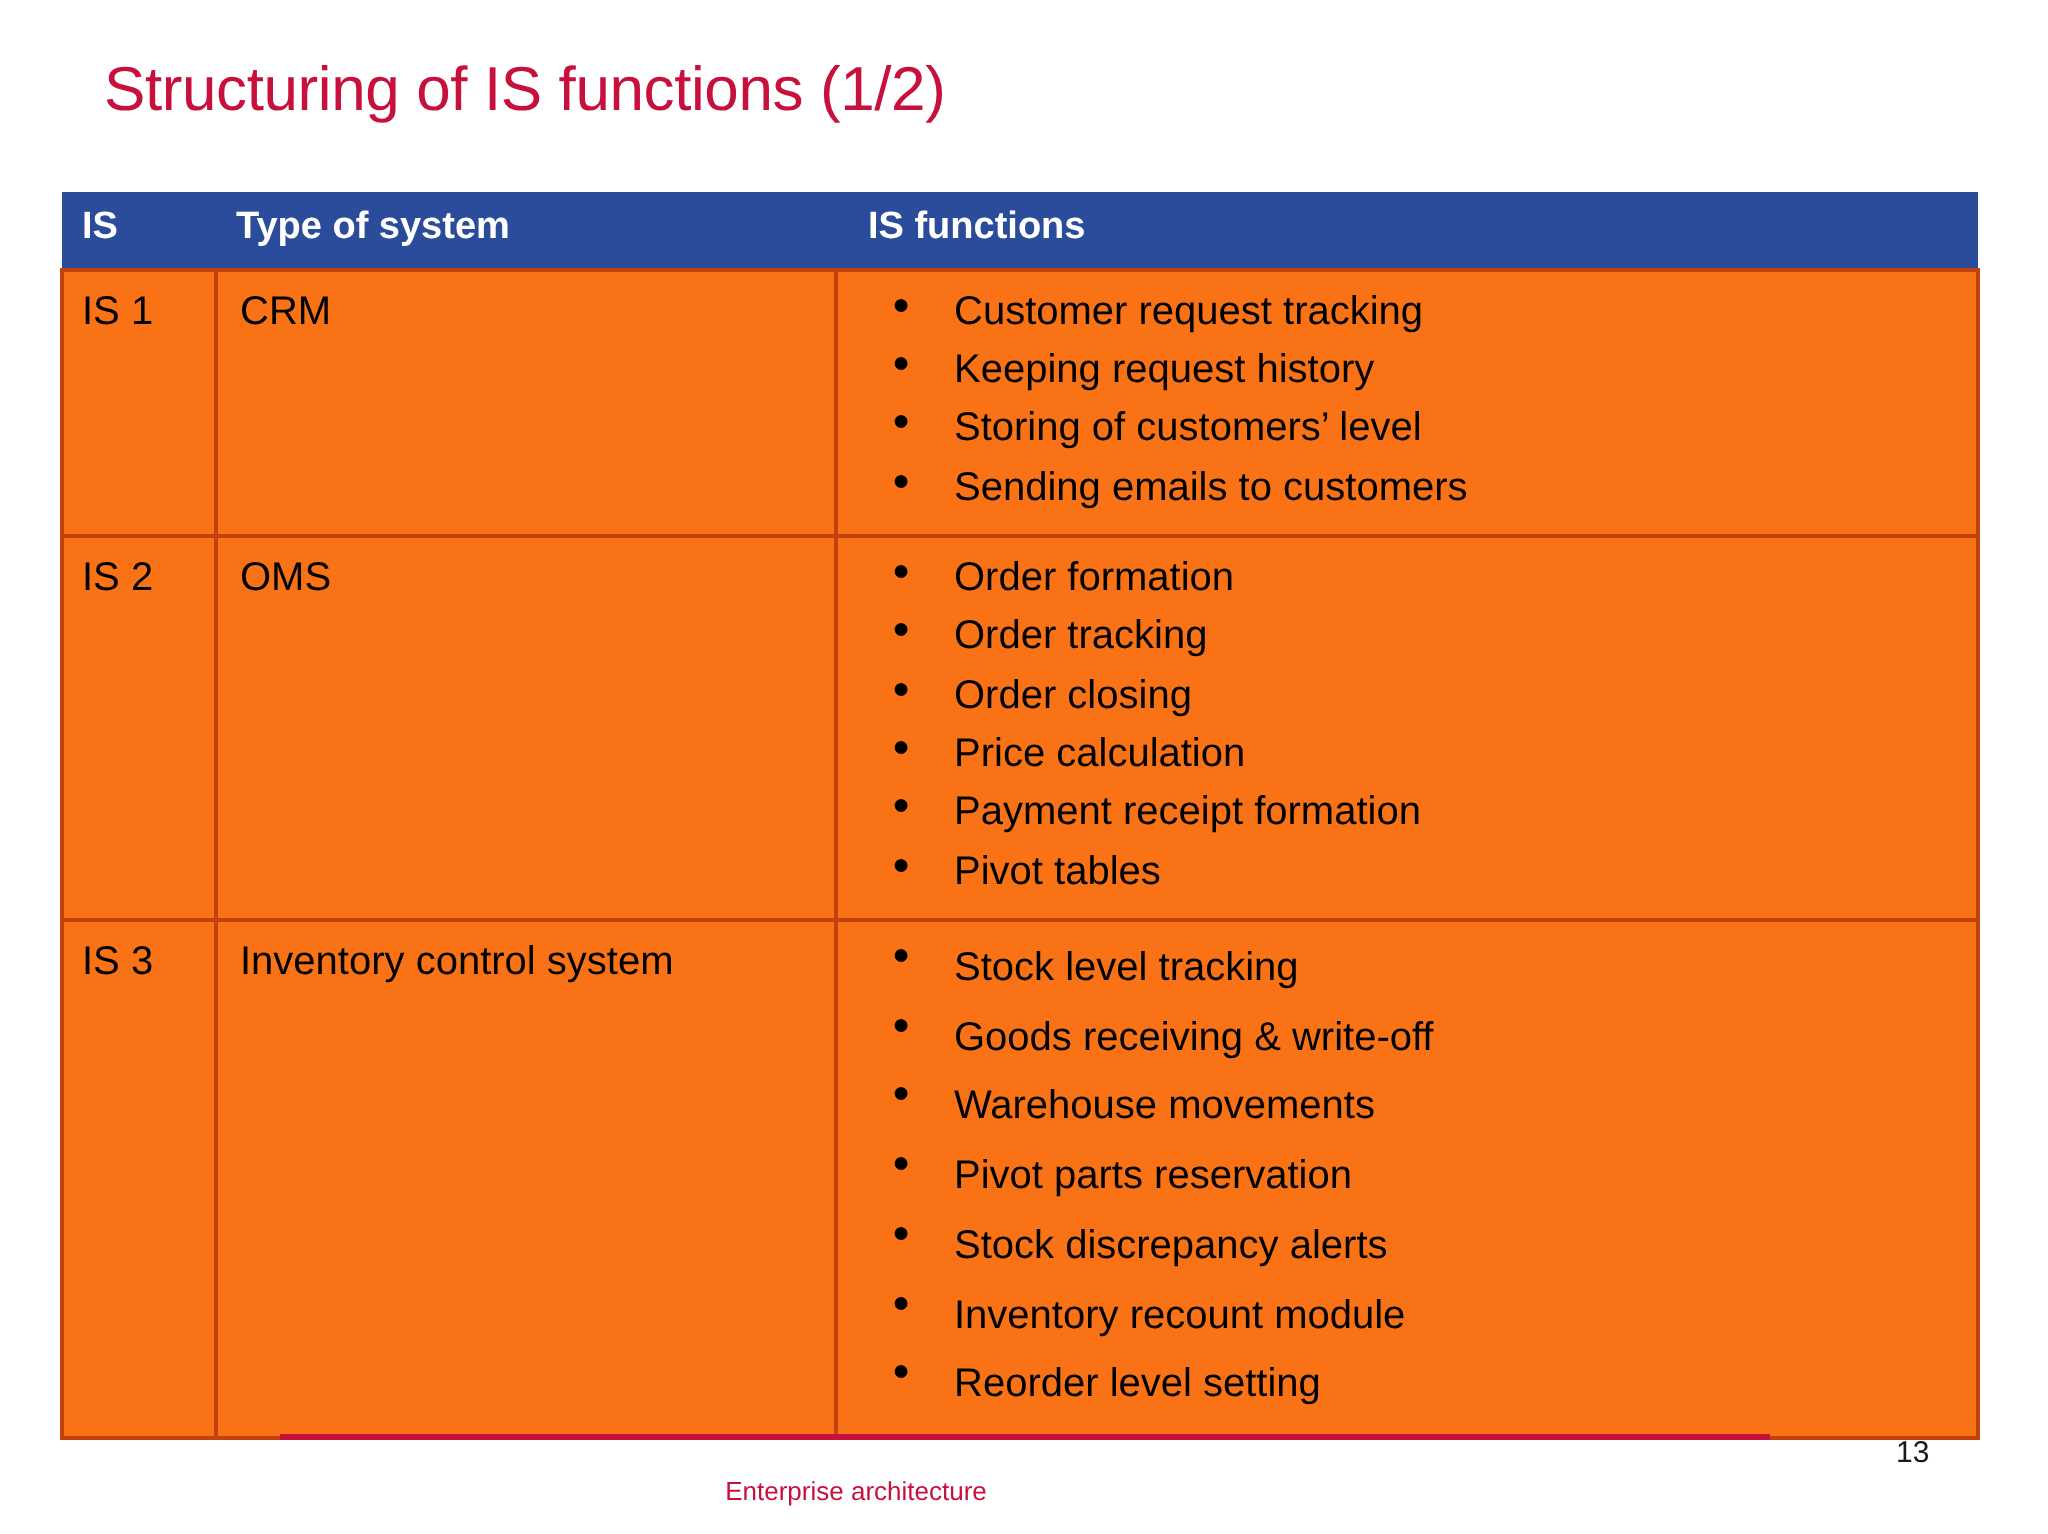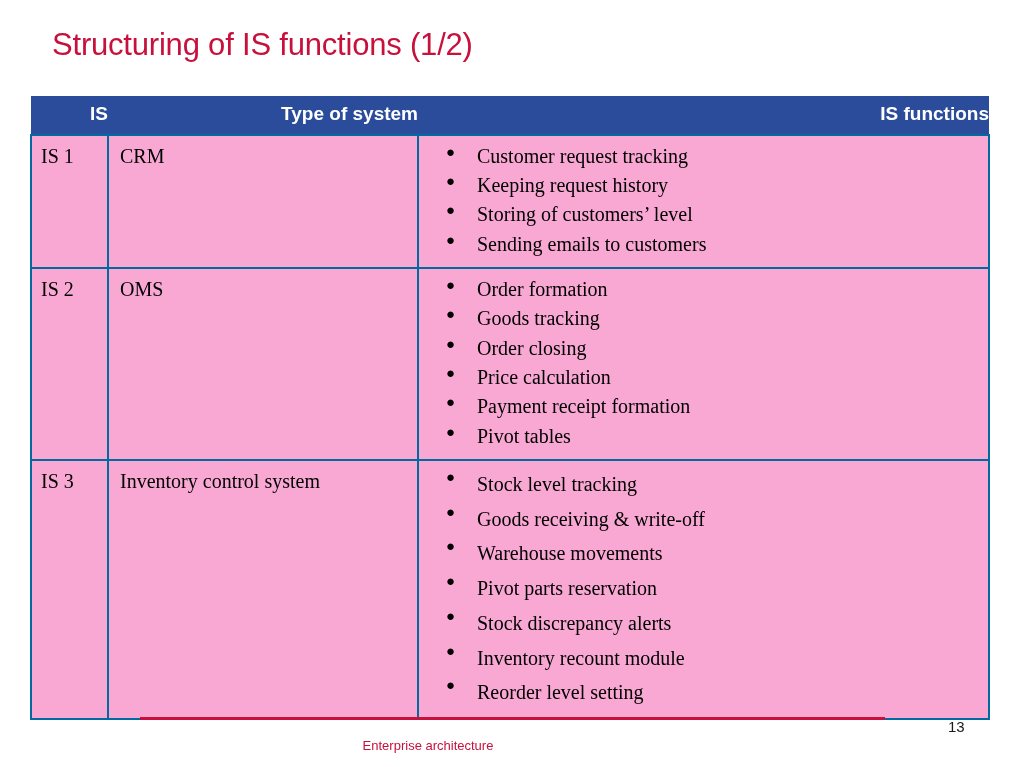--- a/index.html
+++ b/index.html
@@ -38,36 +38,35 @@
   }
   .is-table col.c-is       { width: 77px; }
   .is-table col.c-type     { width: 310px; }
   .is-table col.c-func     { width: 571px; }
 
   .is-table thead th {
     background: #2B4C9B;
     color: #ffffff;
     font-size: 19px;
     font-weight: bold;
-    text-align: right;
+    text-align: left;
     padding: 7px 0 9px 10px;
     border: none;
     vertical-align: middle;
   }
   .is-table thead th.th-func {
     padding-left: 16px;
   }
 
   .is-table tbody td {
-    border: 2px solid #0369a1;
+    border: 2px solid #c2410c;
     vertical-align: top;
     font-size: 20px;
     color: #000000;
-    background: #f9a8d4;
-    font-family: Liberation Serif, serif;
+    background: #f97316;
   }
   .is-table tbody td.cell-is {
     padding: 9px 0 12px 9px;
     white-space: nowrap;
   }
   .is-table tbody td.cell-type {
     padding: 9px 0 12px 11px;
   }
   .is-table tbody td.cell-func {
     padding: 6px 0 8px 0;
@@ -175,21 +174,21 @@
       <td class="cell-is">IS 2</td>
       <td class="cell-type">OMS</td>
       <td class="cell-func">
         <ul class="func-list">
           <li>
             <span class="bullet">●</span>
             <span>Order formation</span>
           </li>
           <li>
             <span class="bullet">●</span>
-            <span>Goods tracking</span>
+            <span>Order tracking</span>
           </li>
           <li>
             <span class="bullet">●</span>
             <span>Order closing</span>
           </li>
           <li>
             <span class="bullet">●</span>
             <span>Price calculation</span>
           </li>
           <li>

